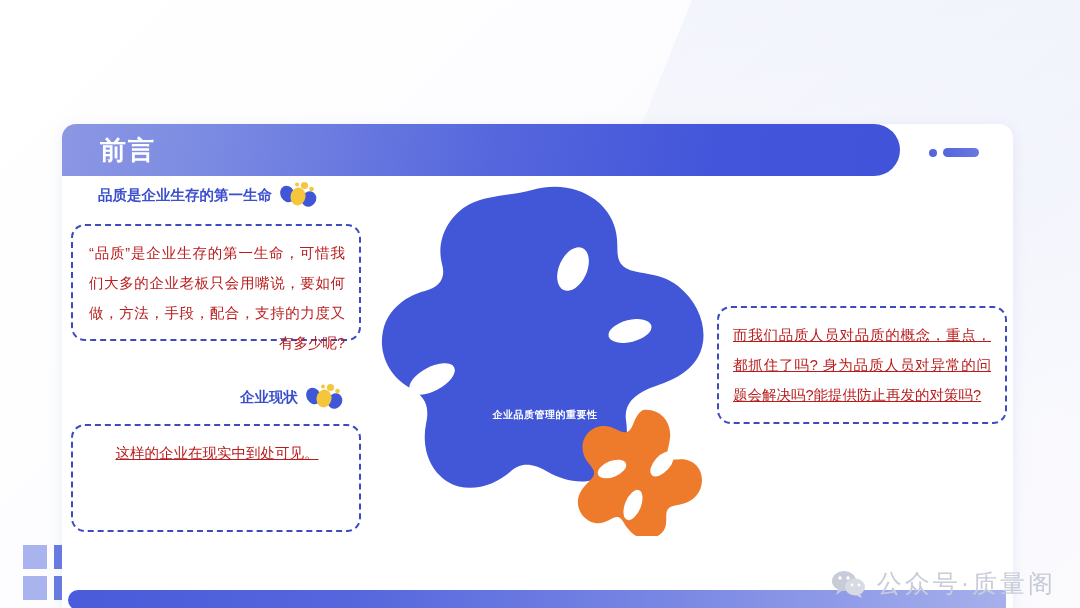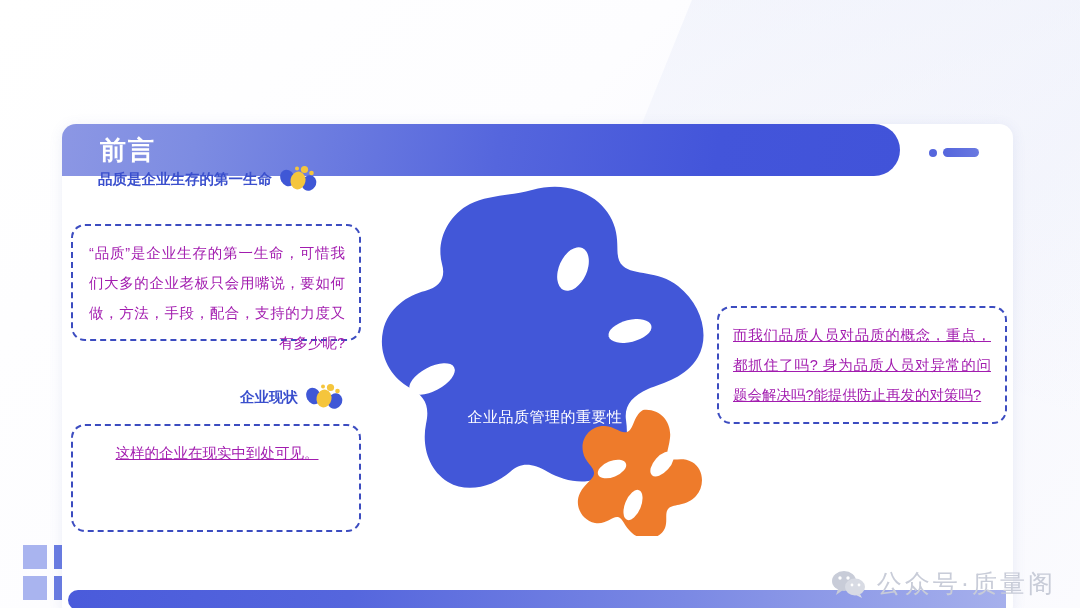--- a/index.html
+++ b/index.html
@@ -153,21 +153,21 @@
     box-sizing: border-box;
     background: transparent;
   }
   .dashbox .txt {
     position: absolute;
     left: 16px;
     right: 14px;
     top: 12px;
     font-size: 14.5px;
     line-height: 30px;
-    color: #a21caf;
+    color: #b91c1c;
     text-align: justify;
     text-align-last: right;
   }
 
   
   #box-quality        { left: 9px;   top: 100px; width: 290px; height: 117px; }
   
   #box-current        { left: 9px;   top: 300px; width: 290px; height: 108px; }
   #box-current .txt   { text-align: center; text-align-last: center; text-decoration: underline; }
   
@@ -183,22 +183,22 @@
     height: 360px;
     pointer-events: none;
   }
   .blob-label {
     position: absolute;
     left: 0;
     right: 0;
     top: 224px;
     text-align: center;
     color: #ffffff;
-    font-size: 15px;
-    font-weight: normal;
+    font-size: 10px;
+    font-weight: bold;
     letter-spacing: 0.5px;
   }
 
   
   .watermark {
     position: absolute;
     right: 24px;
     bottom: 8px;
     display: flex;
     align-items: center;
@@ -230,21 +230,21 @@
 
     <div class="header-bar">
       <div class="header-title">前言</div>
     </div>
 
     <div class="header-dots">
       <div class="hd-dot"></div>
       <div class="hd-pill"></div>
     </div>
 
-    <div class="sec-heading" style="left:36px; top:40px;font-family:Liberation Mono, monospace;">
+    <div class="sec-heading" style="left:36px; top:56px;font-family:Liberation Mono, monospace;">
       <span class="label">品质是企业生存的第一生命</span>
       <span class="cluster">
         <svg viewBox="0 0 38 30" width="38" height="30">
           <ellipse cx="7.5" cy="14" rx="7" ry="8.5" fill="#3f57d6" transform="rotate(-28 7.5 14)"></ellipse>
           <ellipse cx="29" cy="19" rx="7" ry="8" fill="#3f57d6" transform="rotate(32 29 19)"></ellipse>
           <ellipse cx="18" cy="16.5" rx="7.5" ry="9" fill="#f5c53c" transform="rotate(12 18 16.5)"></ellipse>
           <circle cx="24.5" cy="5.5" r="3.6" fill="#f5c53c"></circle>
           <circle cx="31.5" cy="9" r="2.3" fill="#f5c53c"></circle>
           <circle cx="17" cy="4.5" r="2" fill="#f5c53c"></circle>
         </svg>

